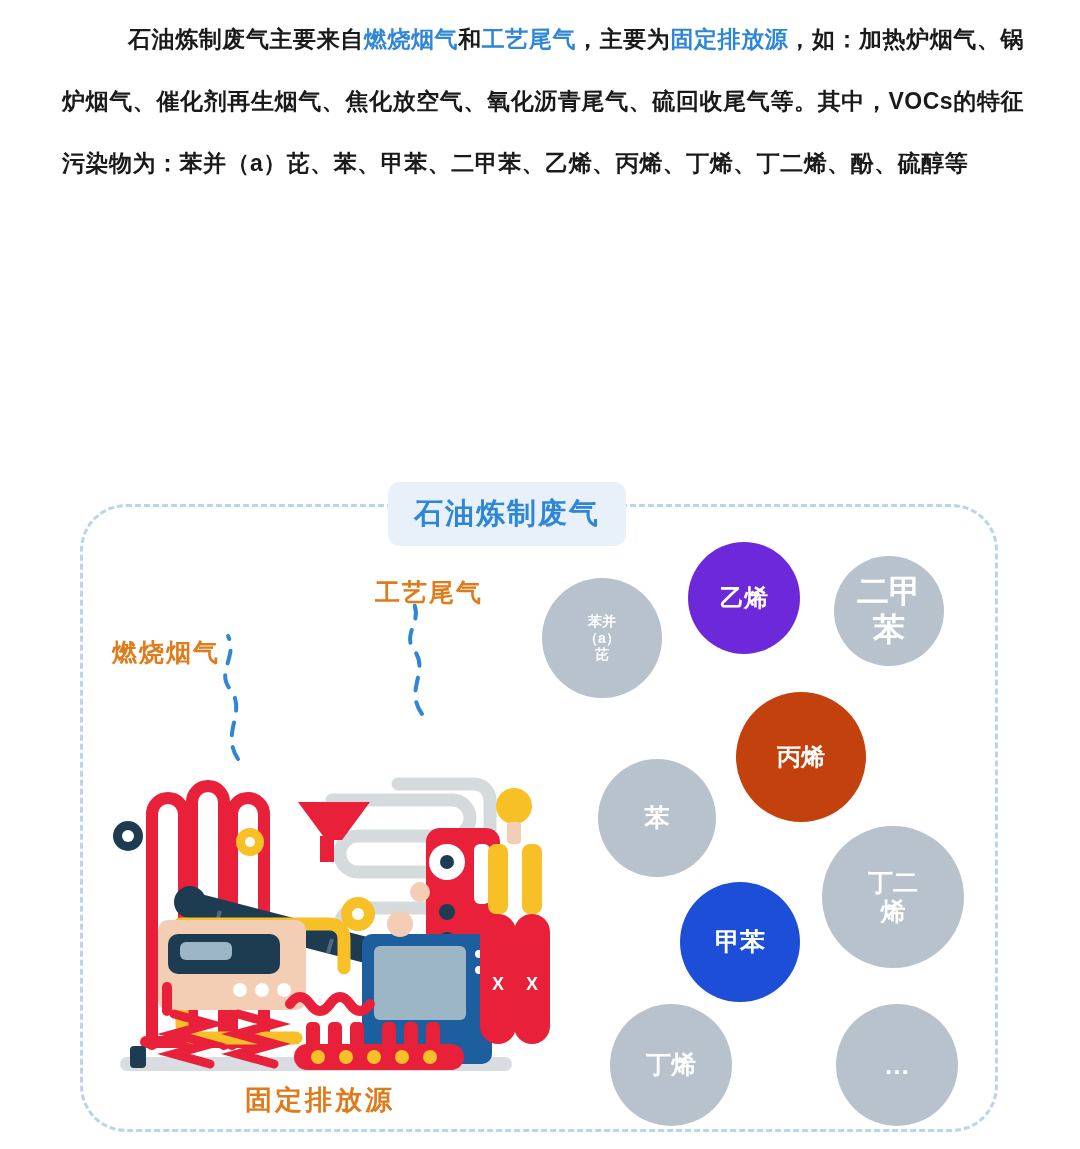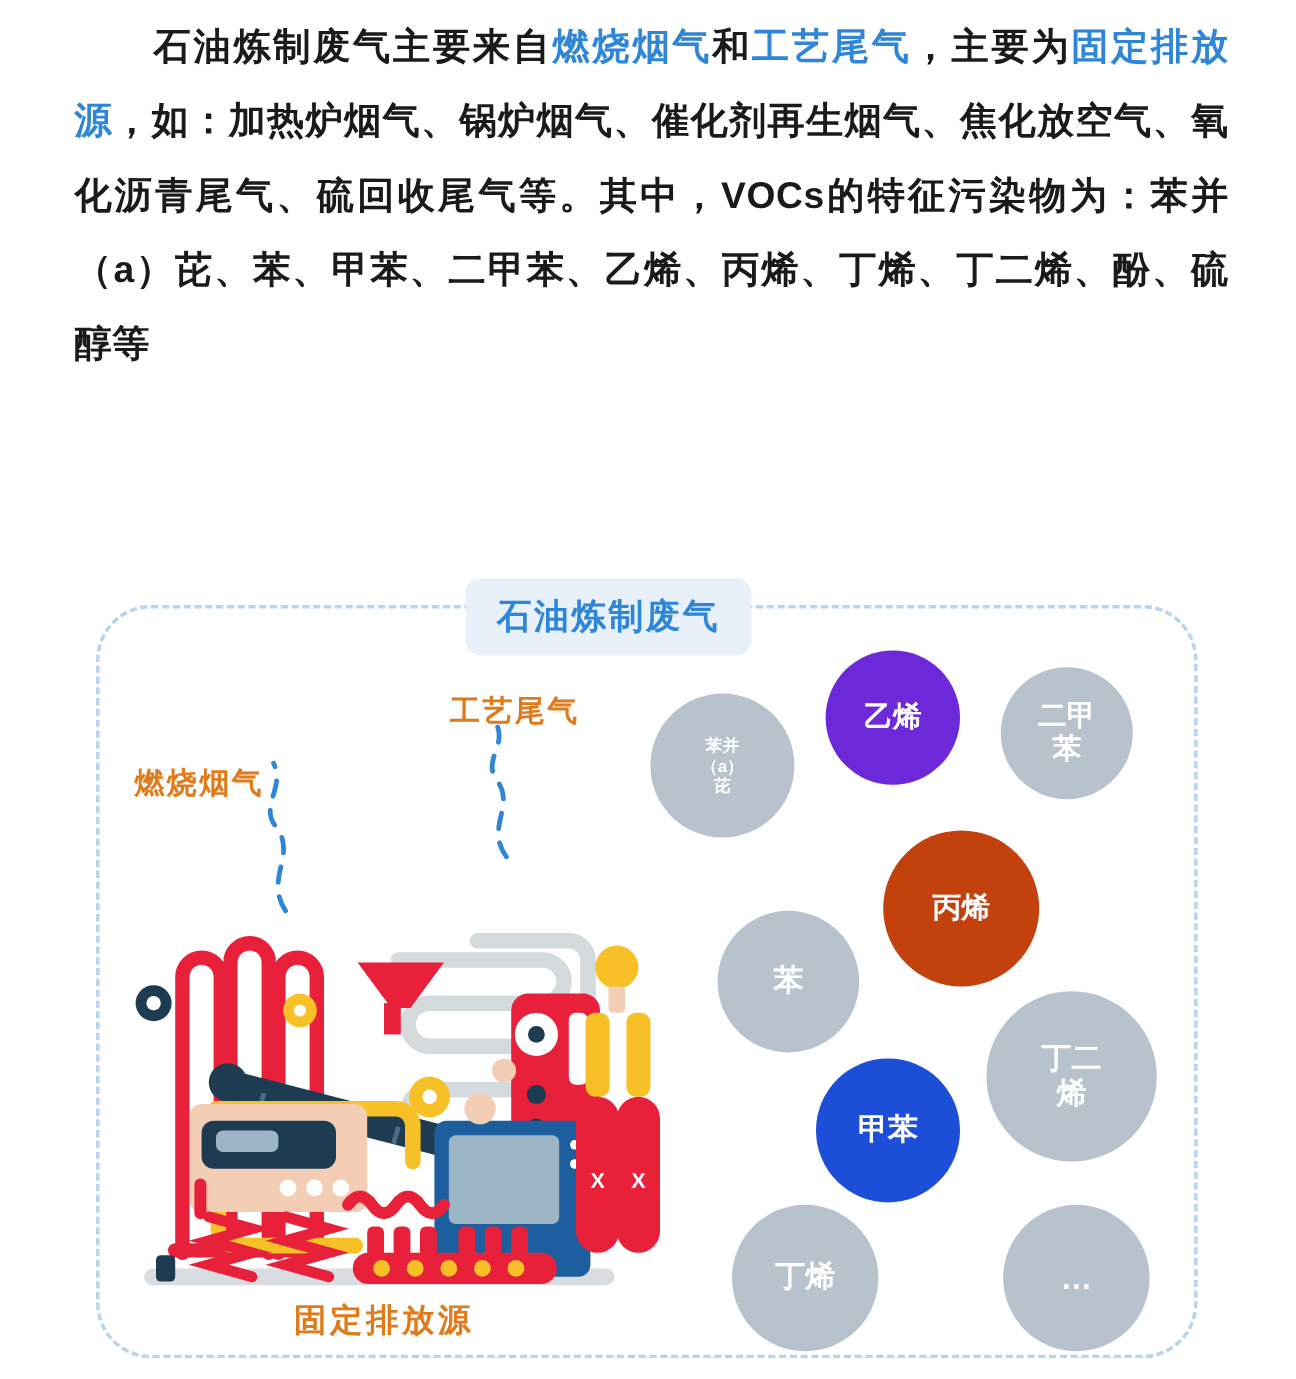--- a/index.html
+++ b/index.html
@@ -14,21 +14,21 @@
     font-family: "Liberation Sans", sans-serif;
     overflow: hidden;
   }
 
   
   #article-paragraph {
     position: absolute;
     left: 62px;
     top: 8px;
     width: 962px;
-    font-size: 31px;
+    font-size: 23px;
     line-height: 62px;
     font-weight: 700;
     color: #1a1a1a;
     text-indent: 66px;
     letter-spacing: 0.5px;
     text-align: justify;
   }
   #article-paragraph .hl { color: #2f86d6; }
 
   
@@ -234,21 +234,21 @@
 
     <circle cx="330" cy="440" r="13" fill="#f3cdb4"></circle>
     <circle cx="350" cy="408" r="10" fill="#f3cdb4"></circle>
   </svg>
 
   <div id="bubble-layer">
       <div class="bubble" style="left: 472px; top: 94px; width: 120px; height: 120px; font-size: 14px; background: rgb(183, 194, 204); color: rgb(255, 255, 255); white-space: pre-line;">苯并
 （a）
 芘</div>
       <div class="bubble" style="left: 618px; top: 58px; width: 112px; height: 112px; font-size: 24px; background: #6d28d9; color: rgb(255, 255, 255); white-space: pre-line;">乙烯</div>
-      <div class="bubble" style="left: 764px; top: 72px; width: 110px; height: 110px; font-size: 24px; background: rgb(183, 194, 204); color: rgb(255, 255, 255); white-space: pre-line;">二甲
+      <div class="bubble" style="left: 764px; top: 72px; width: 110px; height: 110px; font-size: 32px; background: rgb(183, 194, 204); color: rgb(255, 255, 255); white-space: pre-line;">二甲
 苯</div>
       <div class="bubble" style="left: 666px; top: 208px; width: 130px; height: 130px; font-size: 24px; background: #c2410c; color: rgb(255, 255, 255); white-space: pre-line;">丙烯</div>
       <div class="bubble" style="left: 528px; top: 275px; width: 118px; height: 118px; font-size: 25px; background: rgb(183, 194, 204); color: rgb(255, 255, 255); white-space: pre-line;">苯</div>
       <div class="bubble" style="left: 752px; top: 342px; width: 142px; height: 142px; font-size: 25px; background: rgb(183, 194, 204); color: rgb(255, 255, 255); white-space: pre-line;">丁二
 烯</div>
       <div class="bubble" style="left: 610px; top: 398px; width: 120px; height: 120px; font-size: 25px; background: #1d4ed8; color: rgb(255, 255, 255); white-space: pre-line;">甲苯</div>
       <div class="bubble" style="left: 540px; top: 520px; width: 122px; height: 122px; font-size: 25px; background: rgb(183, 194, 204); color: rgb(255, 255, 255); white-space: pre-line;">丁烯</div>
       <div class="bubble" style="left: 766px; top: 520px; width: 122px; height: 122px; font-size: 26px; background: rgb(183, 194, 204); color: rgb(255, 255, 255); white-space: pre-line;">…</div>
     </div>
 

